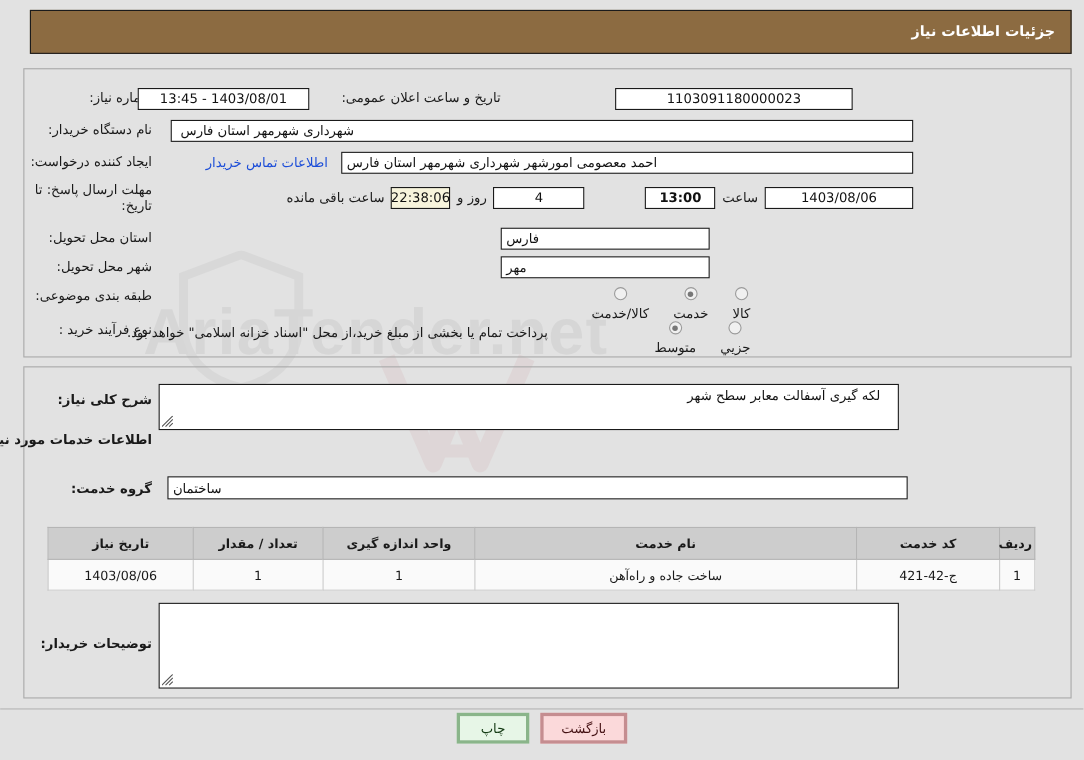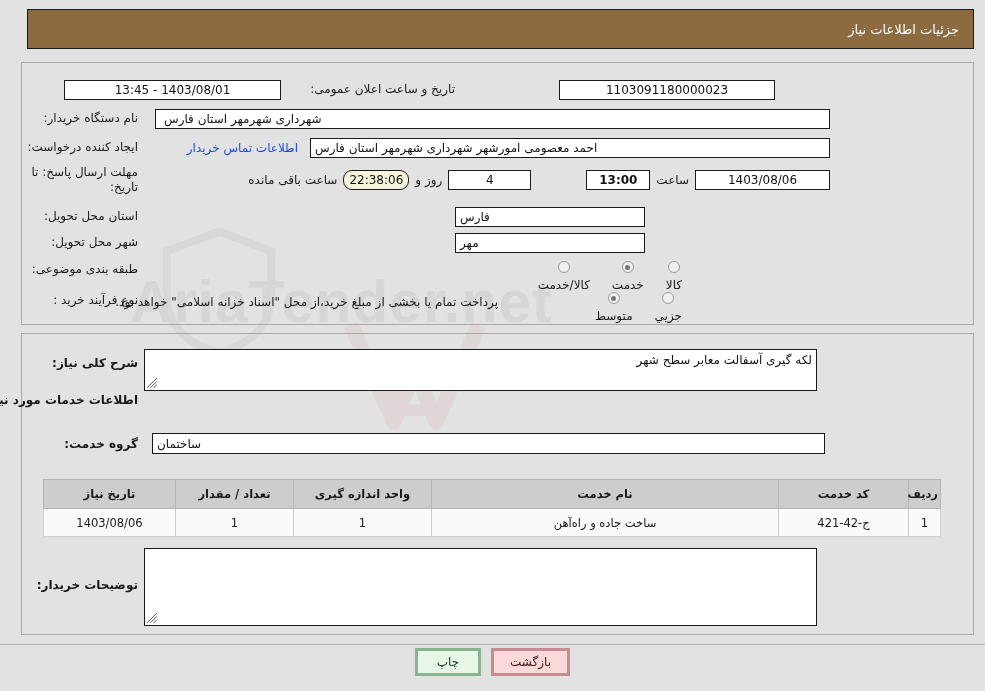--- a/index.html
+++ b/index.html
@@ -64,20 +64,21 @@
     box-sizing: border-box;
     display: flex;
     align-items: center;
     justify-content: flex-start;
     padding-right: 14px;
     z-index: 10;
   }
   .title-bar .title-text {
     color: #ffffff;
     font-size: 13px;
+    font-weight: bold;
   }
 
   
   .panel {
     position: absolute;
     border: 1px solid #a9a9a9;
     box-sizing: border-box;
     background: transparent;
     z-index: 10;
   }
@@ -157,21 +158,21 @@
   .radio-group + .radio-group { margin-right: 22px; }
   .radio-label { font-size: 12px; color: #1a1a1a; white-space: nowrap; }
 
   
   .ta {
     background: #ffffff;
     border: 1px solid #1a1a1a;
     box-sizing: border-box;
     font-size: 12px;
     color: #111;
-    padding: 3px 4px 0 5px;
+    padding: 3px 16px 0 5px;
     position: relative;
     overflow: hidden;
     text-align: right;
   }
   .ta .grip {
     position: absolute;
     left: 2px;
     bottom: 1px;
     width: 11px;
     height: 11px;
@@ -258,21 +259,21 @@
 <div class="row" style="right:847px; top:82px;">
   <span class="lbl">شماره نیاز:</span>
 </div>
 <div class="row" style="right:210px; top:80px;">
   <span class="box center" style="width:216px;">1103091180000023</span>
 </div>
 <div class="row" style="right:530px; top:82px;">
   <span class="lbl">تاریخ و ساعت اعلان عمومی:</span>
 </div>
 <div class="row" style="right:704px; top:80px;">
-  <span class="box center" style="width:217px;">1403/08/01 - 13:45</span>
+  <span class="box center" style="width:156px;">1403/08/01 - 13:45</span>
 </div>
 
 <div class="row" style="right:847px; top:111px;">
   <span class="lbl">نام دستگاه خریدار:</span>
 </div>
 <div class="row" style="right:155px; top:109px;">
   <span class="box right" style="width:675px;padding-left:8px;">شهرداری شهرمهر استان فارس</span>
 </div>
 
 <div class="row" style="right:847px; top:140px;">
@@ -287,21 +288,21 @@
 
 <div class="row" style="right:847px; top:165px; flex-direction:column; align-items:flex-start;">
   <span class="lbl" style="line-height:15px; max-width:120px; white-space:normal; text-align:right;">مهلت ارسال پاسخ: تا تاریخ:</span>
 </div>
 <div class="row" style="right:155px; top:170px;">
   <span class="box center" style="width:135px;">1403/08/06</span>
   <span class="lbl" style="margin:0 6px;">ساعت</span>
   <span class="box center" style="width:64px;font-weight:bold;">13:00</span>
   <span class="box center" style="width:83px; margin-right:55px;">4</span>
   <span class="lbl" style="margin:0 6px;">روز و</span>
-  <span class="box center khaki" style="width:66px;border-radius:9px;">22:38:06</span>
+  <span class="box center khaki" style="width:54px;">22:38:06</span>
   <span class="lbl" style="margin-right:6px;">ساعت باقی مانده</span>
 </div>
 
 <div class="row" style="right:847px; top:209px;">
   <span class="lbl">استان محل تحویل:</span>
 </div>
 <div class="row" style="right:340px; top:207px;">
   <span class="box right" style="width:190px;">فارس</span>
 </div>
 

